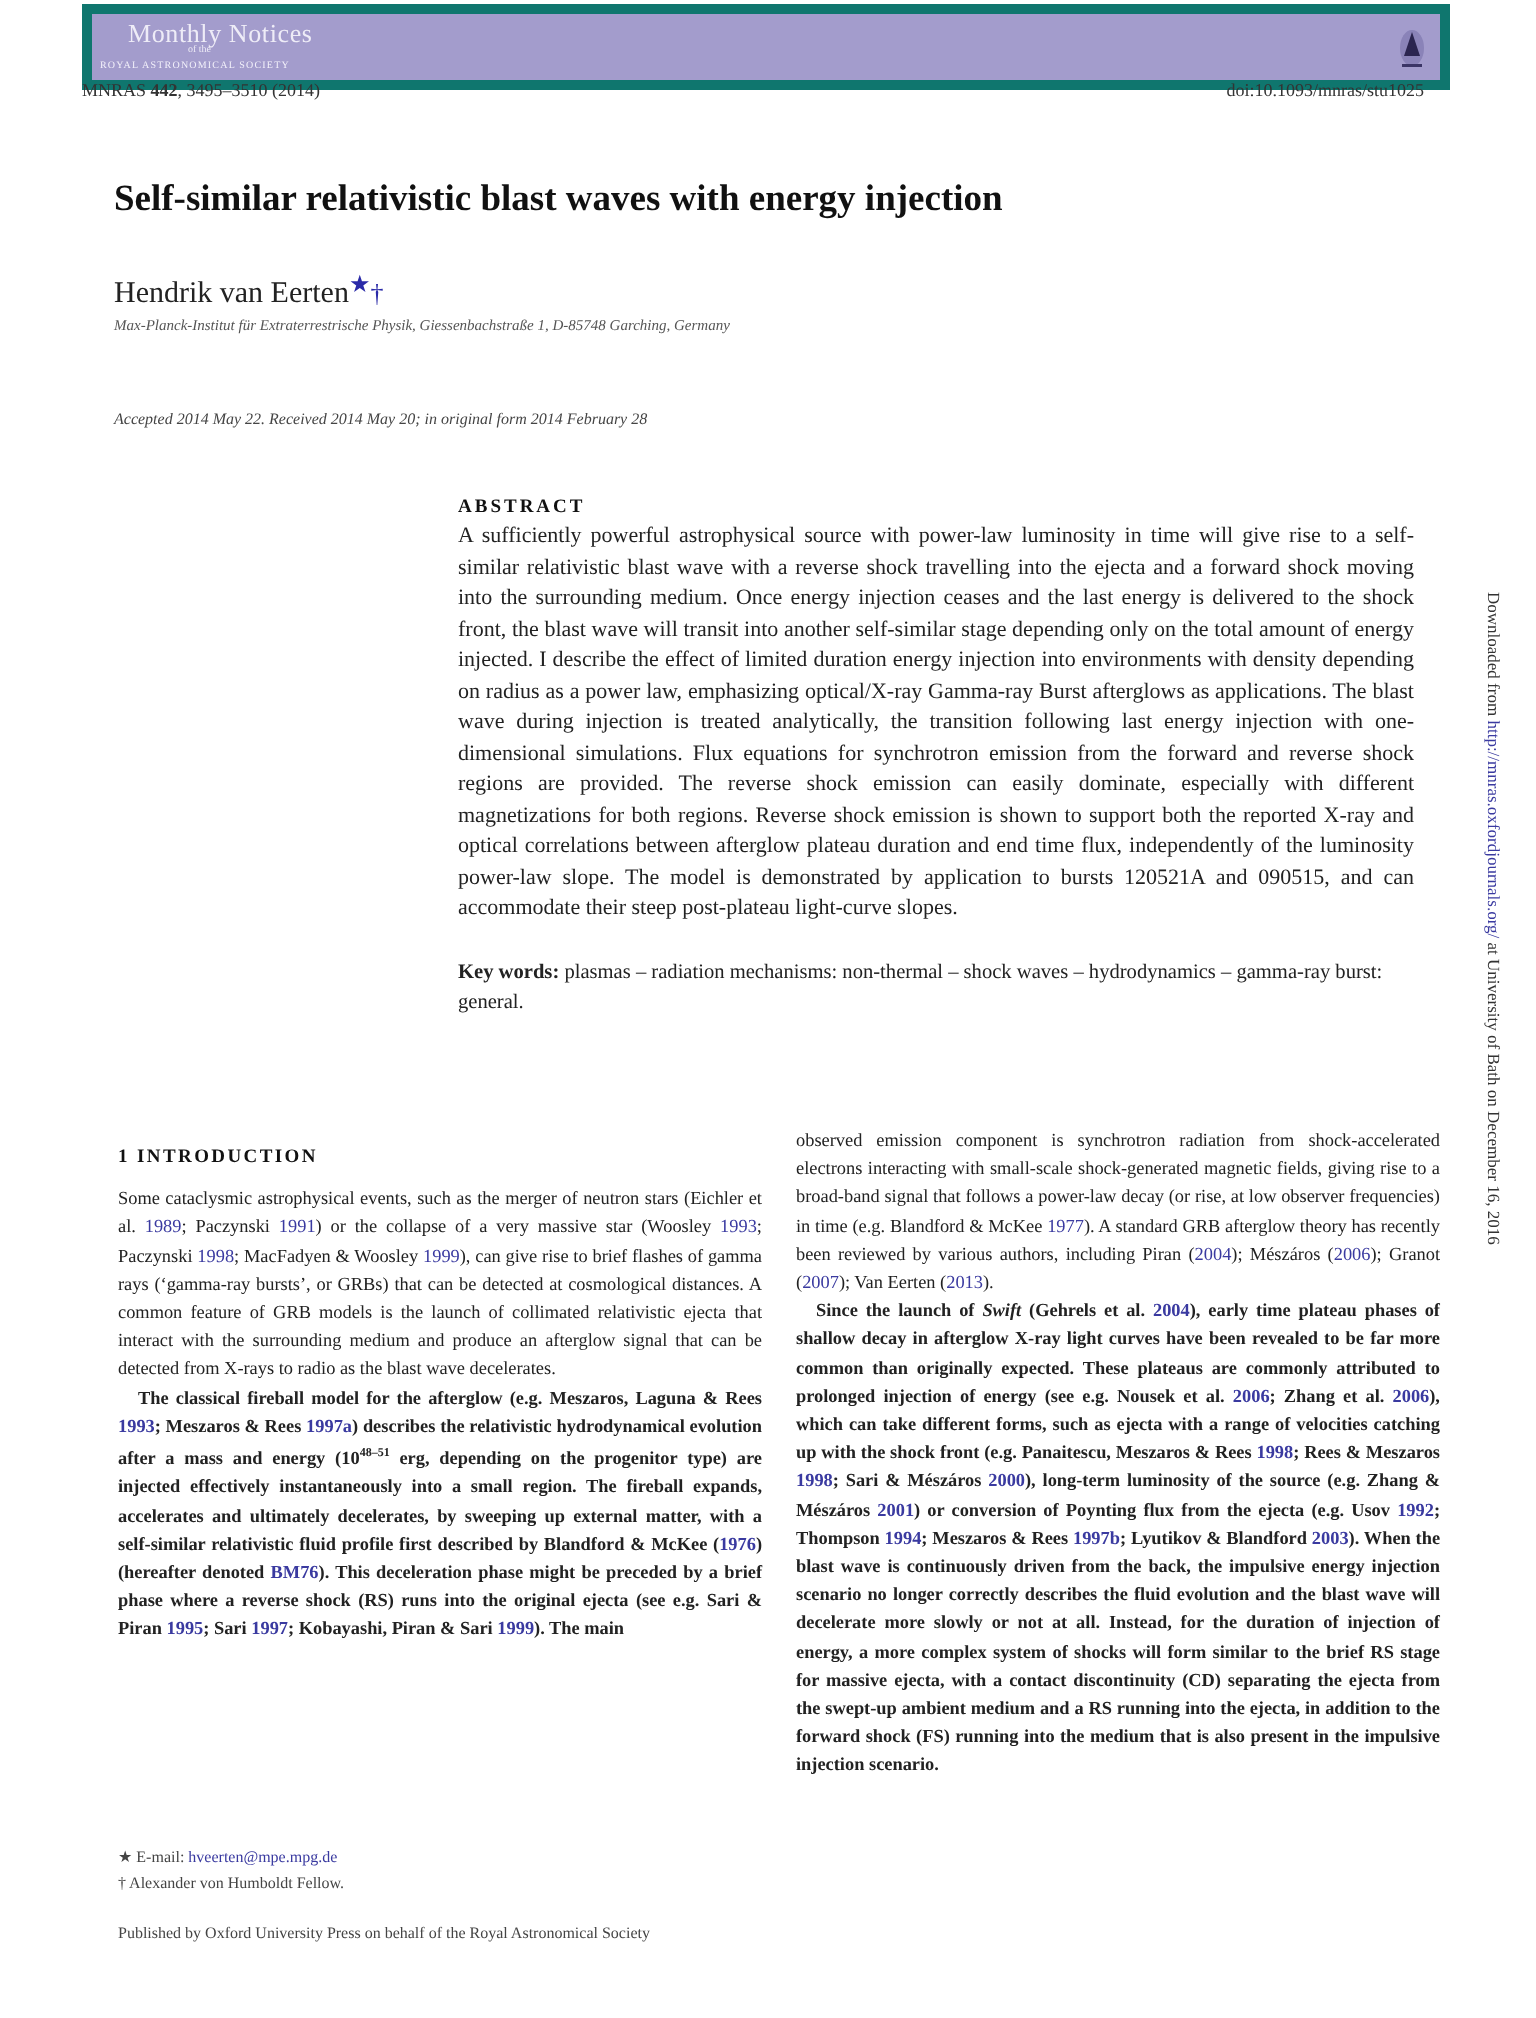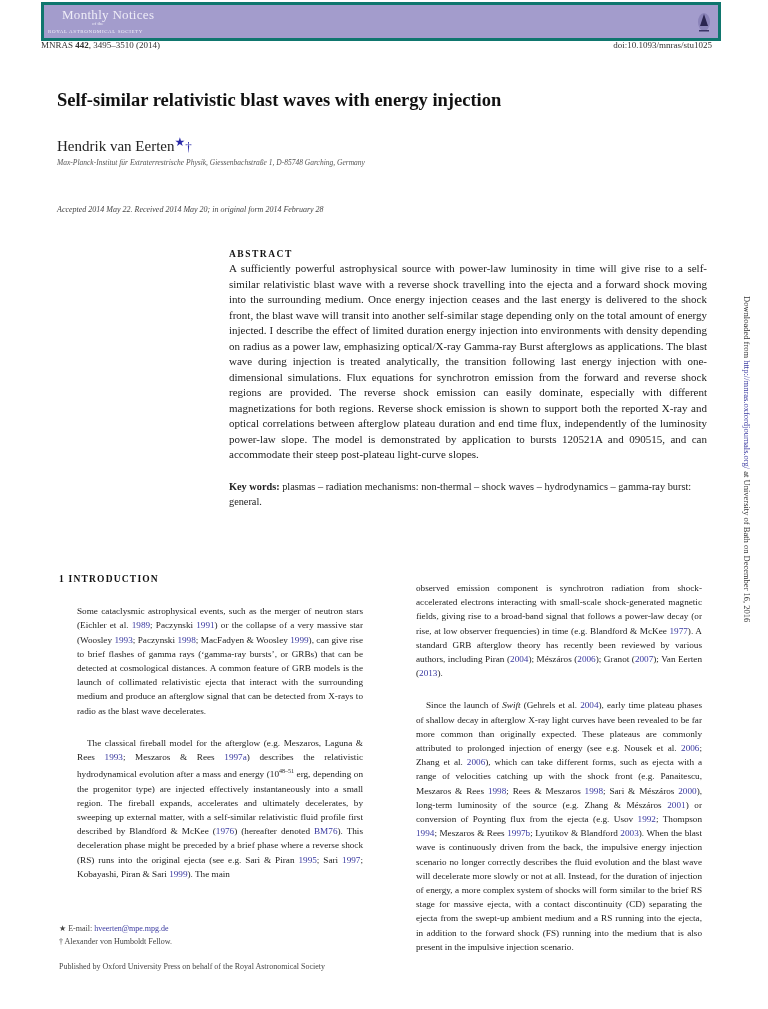--- a/index.html
+++ b/index.html
@@ -2,21 +2,21 @@
 <html><head>
 <meta charset="utf-8">
 <style>
   html, body { margin: 0; padding: 0; background: #ffffff; }
   body {
     width: 768px; height: 1009px; position: relative; overflow: hidden;
     font-family: "Liberation Serif", "DejaVu Serif", serif; color: #1f1f1f;
   }
   .banner {
     position: absolute; left: 41px; top: 2px; width: 674px; height: 33px;
-    background: #a39ccc; border: 3px solid #0f766e;
+    background: #a39ccc; border: 5px solid #0f766e;
   }
   .banner .mn-title {
     position: absolute; left: 18px; top: 2px; font-size: 13px; color: #eeecf7;
     letter-spacing: 0.3px;
   }
   .banner .mn-of { position: absolute; left: 48px; top: 16px; font-size: 5px; color: #eeecf7; }
   .banner .mn-ras { position: absolute; left: 4px; top: 24px; font-size: 5px; color: #f2f0fa; letter-spacing: 0.6px; }
   .banner .crest { position: absolute; right: 7px; top: 5px; width: 14px; height: 26px; }
   .runhead { position: absolute; top: 40px; font-size: 9px; color: #333; }
   .runhead.left { left: 41px; }
@@ -35,22 +35,22 @@
   .abstract h2 { margin: 0 0 2px 0; font-size: 9.5px; font-weight: bold; letter-spacing: 1.5px; color: #111; }
   .abstract p {
     margin: 0; font-size: 11px; line-height: 15.5px; text-align: justify; color: #222;
   }
   .keywords { margin-top: 16px; font-size: 10.3px; line-height: 15.5px; color: #222; }
   .keywords b { font-weight: bold; }
   .col { position: absolute; width: 322px; font-size: 9.2px; line-height: 14.2px; text-align: justify; color: #222; }
   .col.left { left: 59px; top: 572px; }
   .col.right { left: 398px; top: 563px; }
   .col h3 { margin: 0 0 6px 0; font-size: 9.5px; font-weight: bold; letter-spacing: 1.2px; color: #111; }
-  .col p { margin: 18px; }
-  .col p.indent { text-indent: 10px; }
+  .col p { margin: 0; }
+  .col p.indent { text-indent: 10px; font-weight: bold; }
   .ref { color: #3a3aa0; }
   .footnotes { position: absolute; left: 59px; top: 922px; font-size: 8px; line-height: 13px; color: #444; }
   .footnotes .link { color: #3a3aa0; }
   .copyright { position: absolute; left: 59px; top: 960px; font-size: 8px; line-height: 13px; color: #444; white-space: nowrap; }
   .sidebar-dl {
     position: absolute; left: 752px; top: 296px; transform-origin: 0 0; transform: rotate(90deg);
     font-size: 8.5px; color: #333; white-space: nowrap;
   }
   .sidebar-dl .link { color: #3a3aa0; }
 </style>

